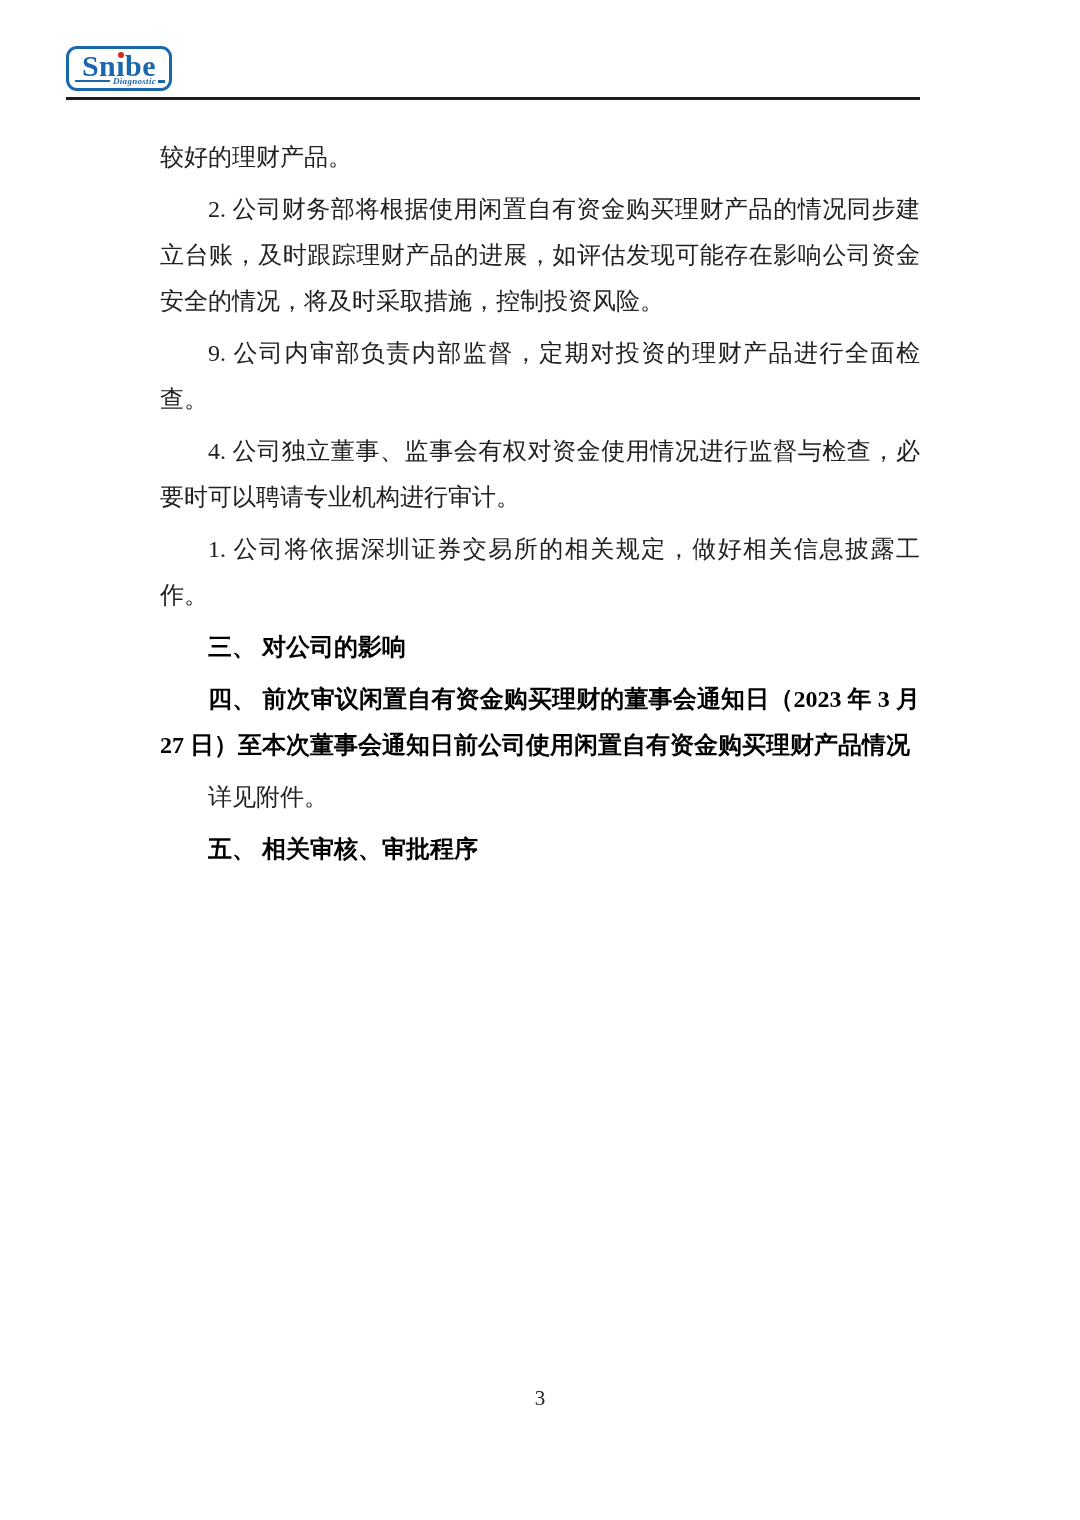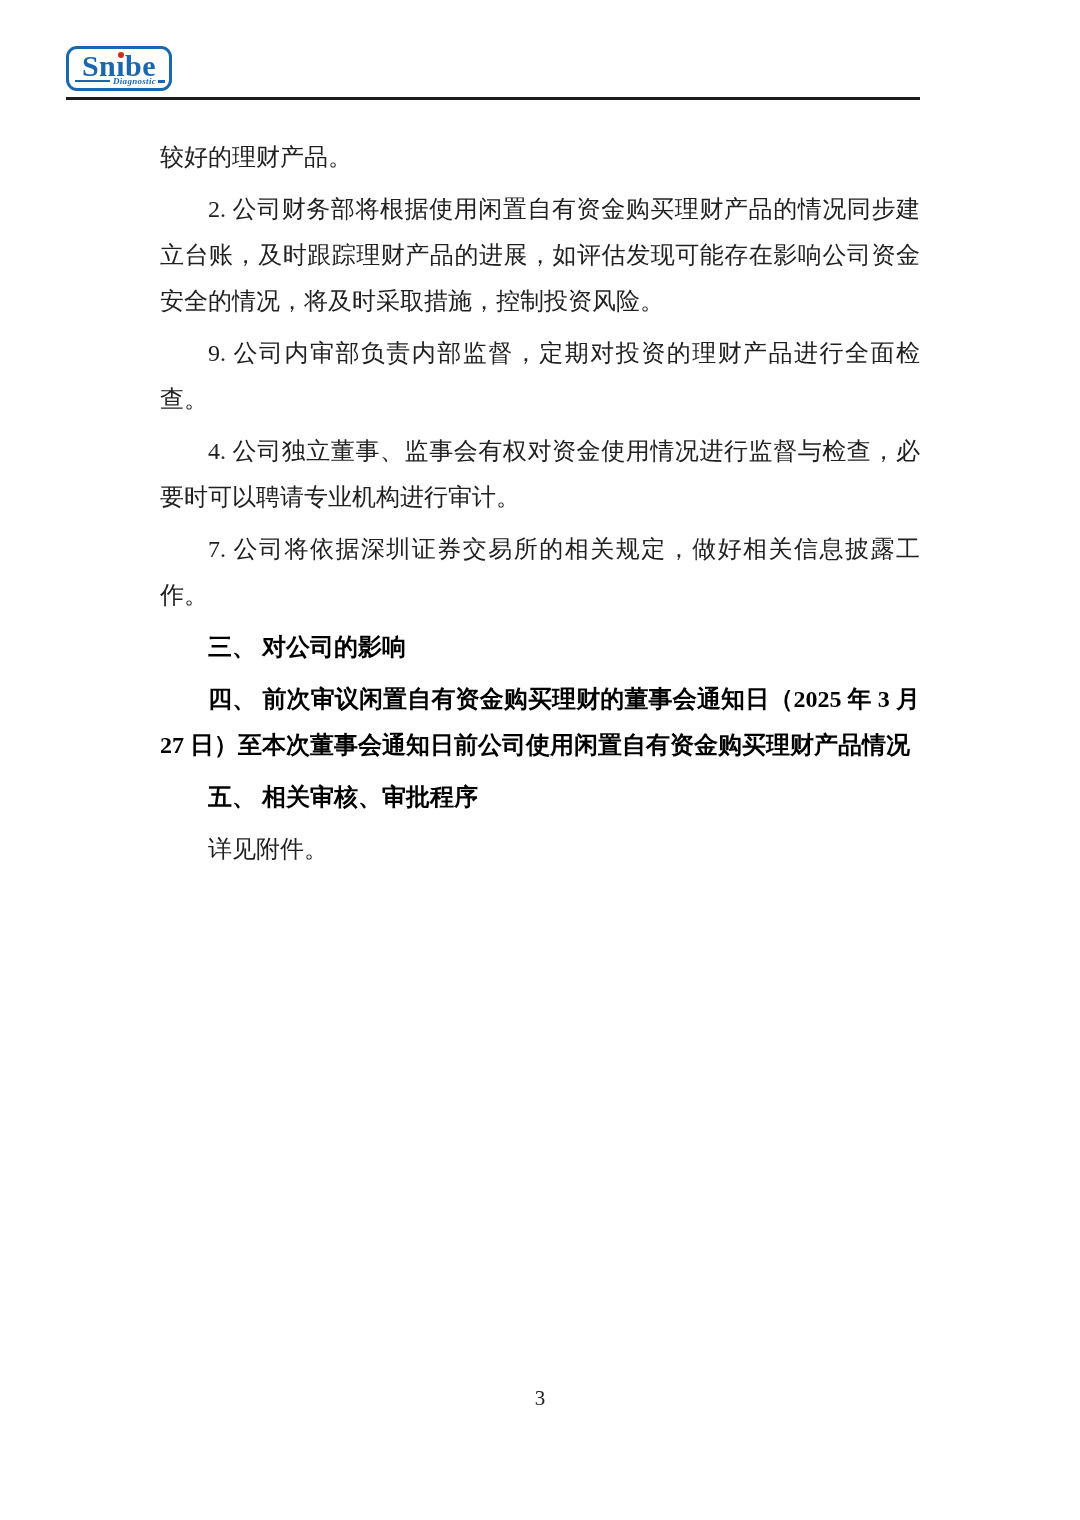--- a/index.html
+++ b/index.html
@@ -138,24 +138,24 @@
       </span>
     </div>
     <div class="header-rule"></div>
   </div>
 
   <div class="content">
     <p>较好的理财产品。</p>
     <p class="indent">2. 公司财务部将根据使用闲置自有资金购买理财产品的情况同步建立台账，及时跟踪理财产品的进展，如评估发现可能存在影响公司资金安全的情况，将及时采取措施，控制投资风险。</p>
     <p class="indent">9. 公司内审部负责内部监督，定期对投资的理财产品进行全面检查。</p>
     <p class="indent">4. 公司独立董事、监事会有权对资金使用情况进行监督与检查，必要时可以聘请专业机构进行审计。</p>
-    <p class="indent">7. 公司将依据深圳证券交易所的相关规定，做好相关信息披露工作。</p>
+    <p class="indent">1. 公司将依据深圳证券交易所的相关规定，做好相关信息披露工作。</p>
     <p class="indent heading">三、 对公司的影响</p>
-    <p class="indent heading">四、 前次审议闲置自有资金购买理财的董事会通知日（2025 年 3 月 27 日）至本次董事会通知日前公司使用闲置自有资金购买理财产品情况</p>
+    <p class="indent heading">四、 前次审议闲置自有资金购买理财的董事会通知日（2023 年 3 月 27 日）至本次董事会通知日前公司使用闲置自有资金购买理财产品情况</p>
+    <p class="indent">详见附件。</p>
     <p class="indent heading">五、 相关审核、审批程序</p>
-    <p class="indent">详见附件。</p>
   </div>
 
   <div class="footer">
     <span>3</span>
   </div>
 
 </div>
 
 </body></html>

